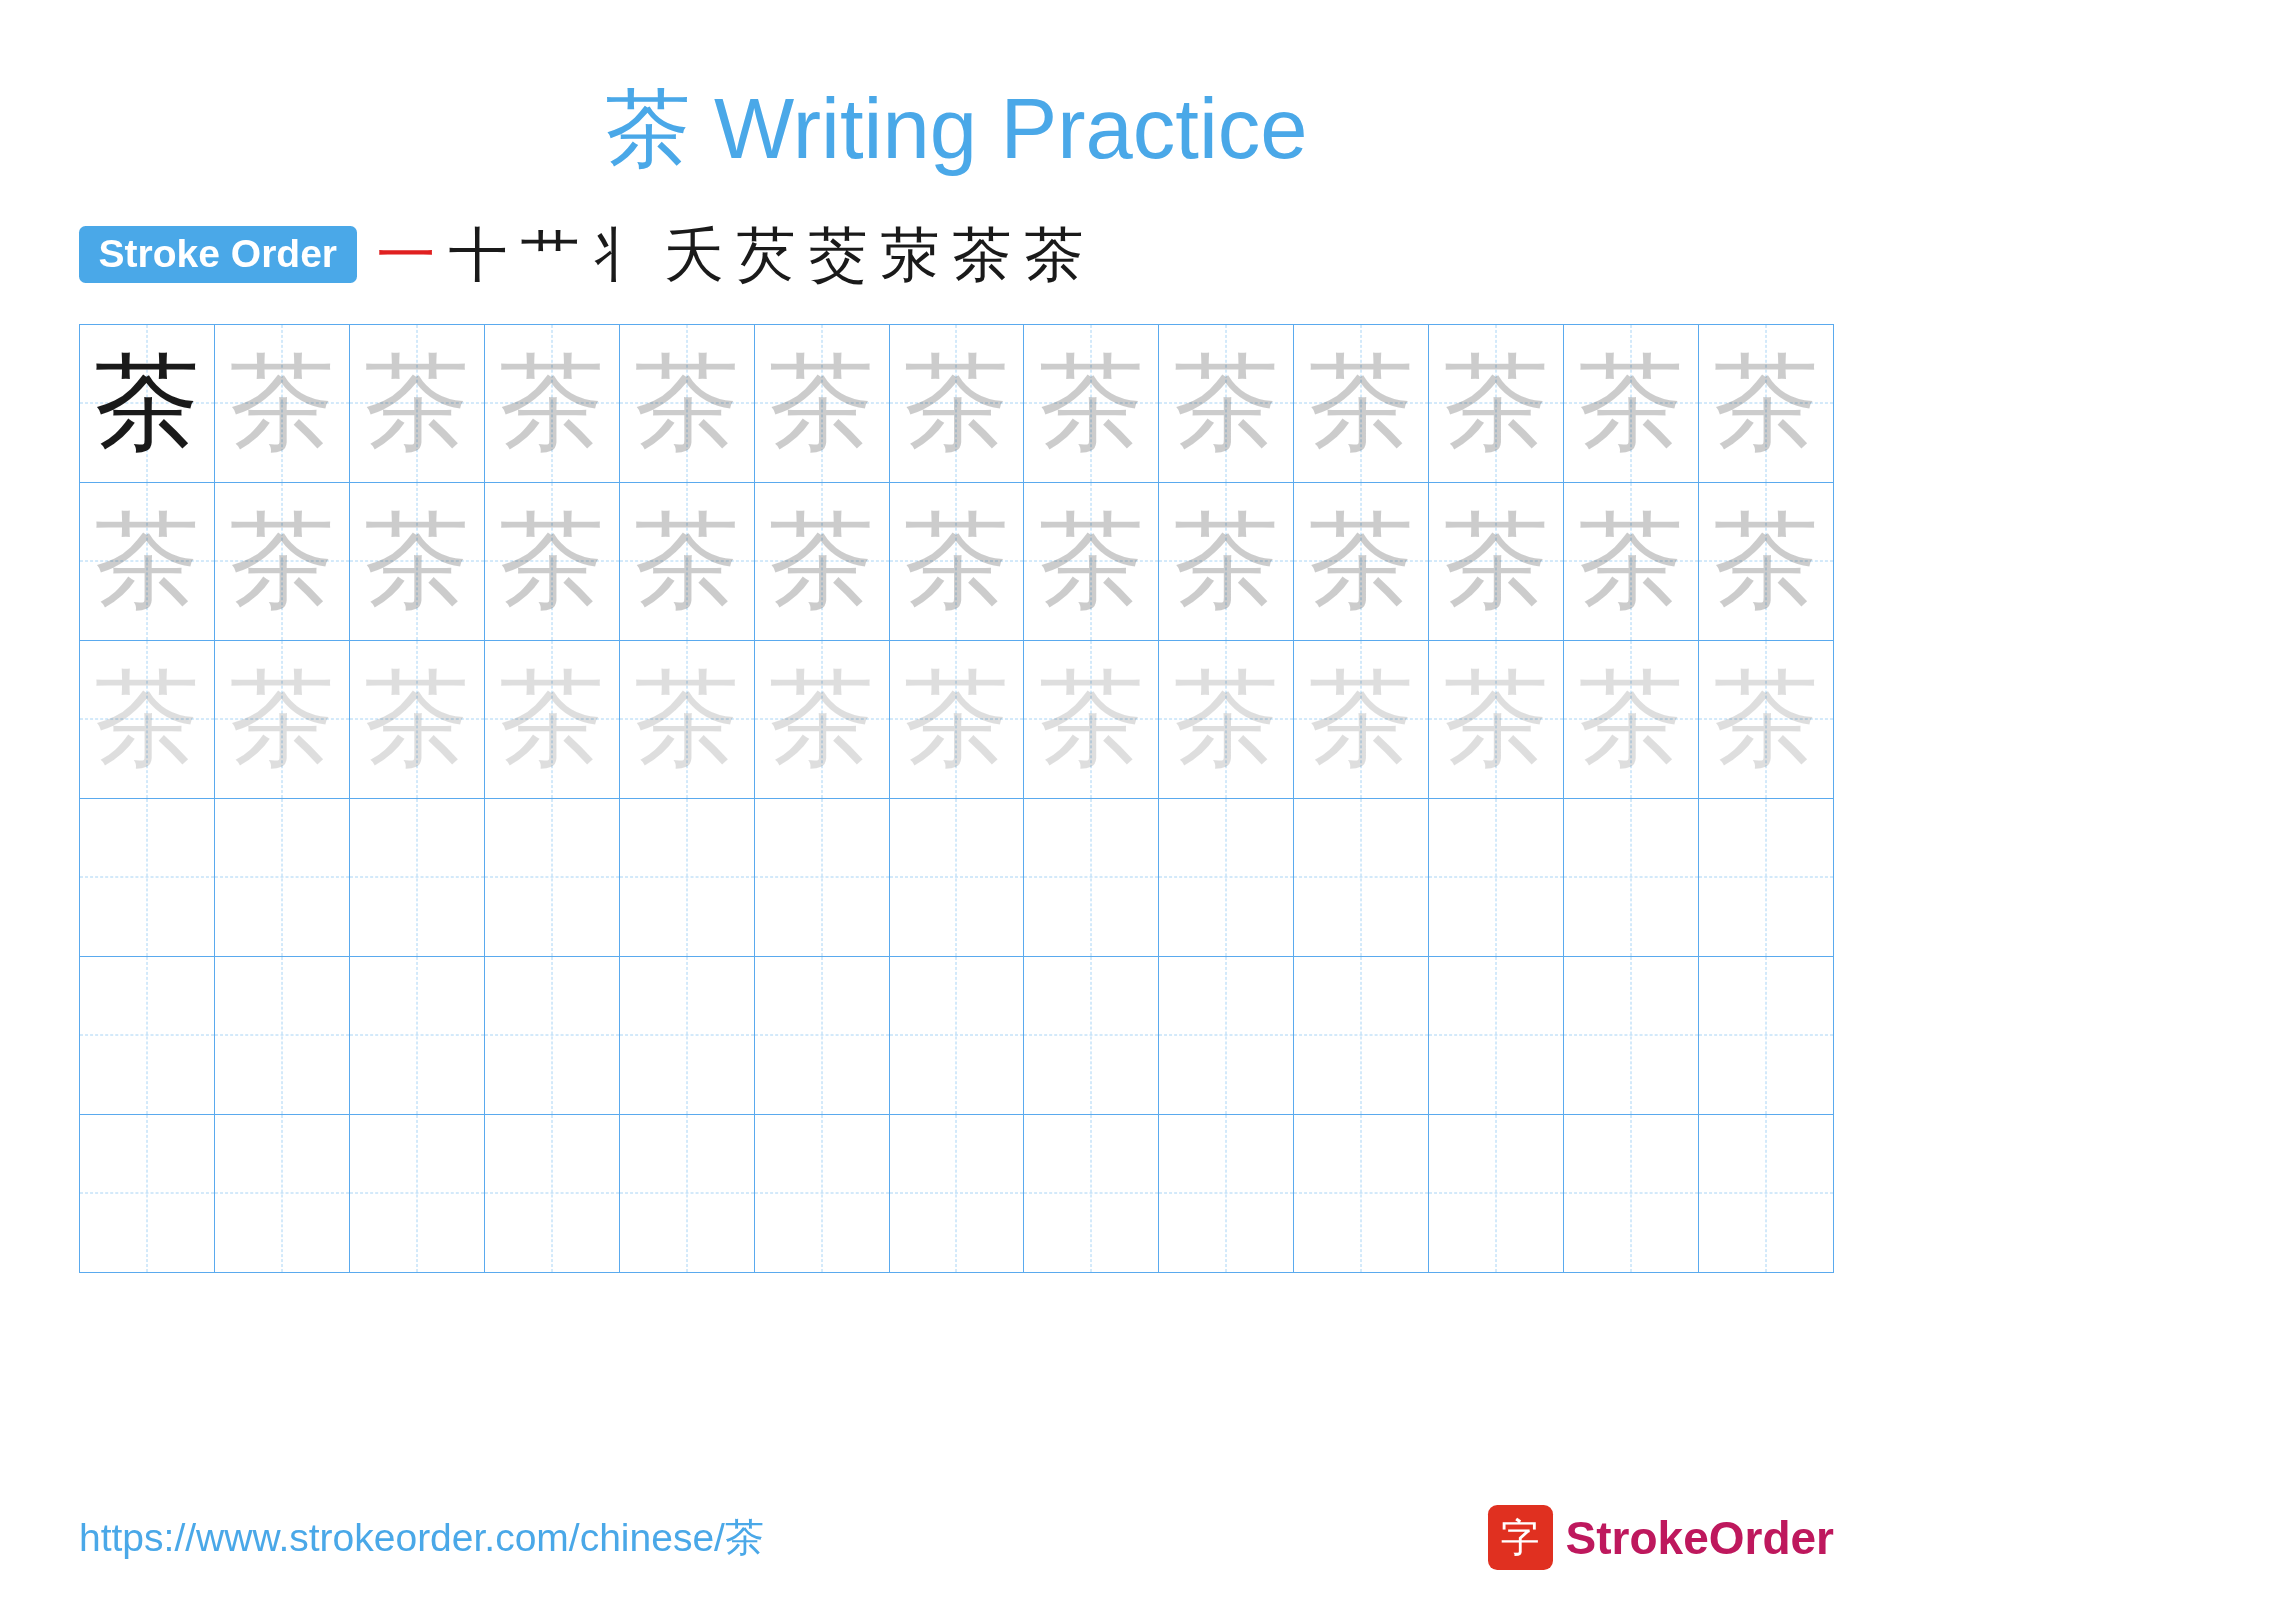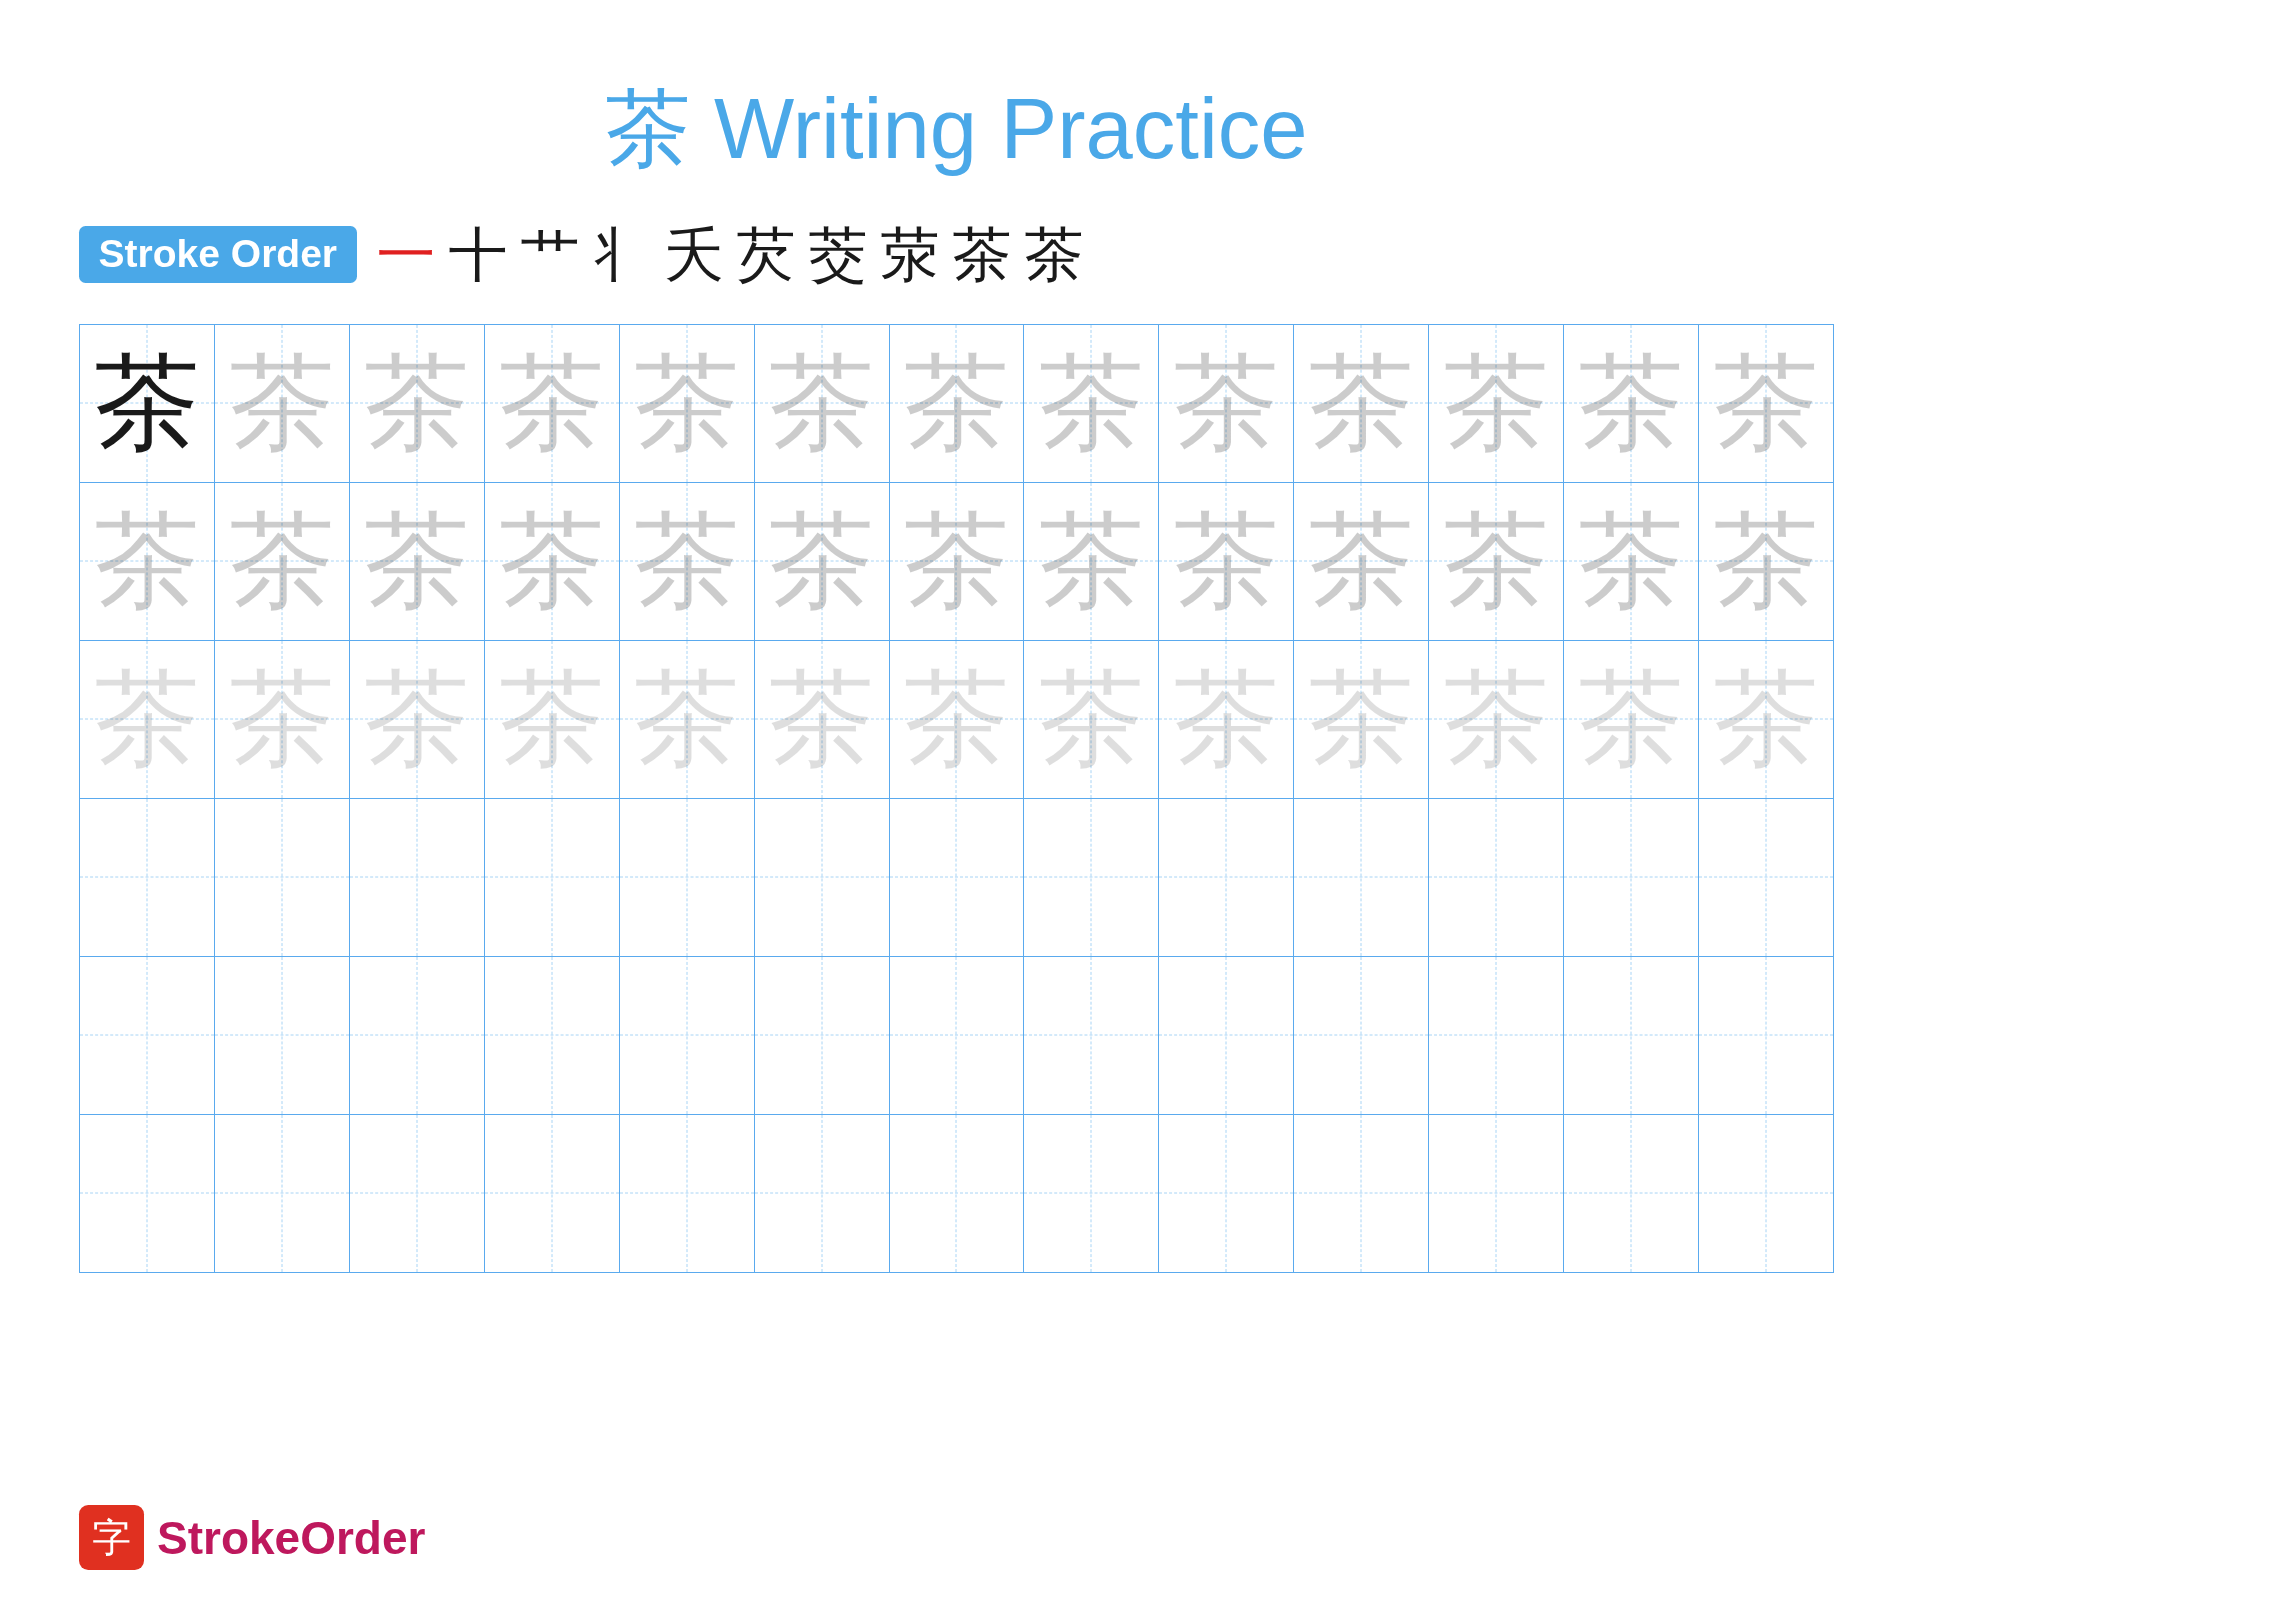--- a/index.html
+++ b/index.html
@@ -370,20 +370,21 @@
       <div class="grid-cell"></div>
       <div class="grid-cell"></div>
       <div class="grid-cell"></div>
       <div class="grid-cell"></div>
       <div class="grid-cell"></div>
     </div>
 
   </div>
 
   <div class="footer">
+    <div class="footer-url">https://www.strokeorder.com/chinese/茶</div>
     <div class="footer-logo">
       <div class="logo-icon">
         <span>字</span>
       </div>
       <span class="logo-text">StrokeOrder</span>
     </div>
   </div>
 
 </div>
 

